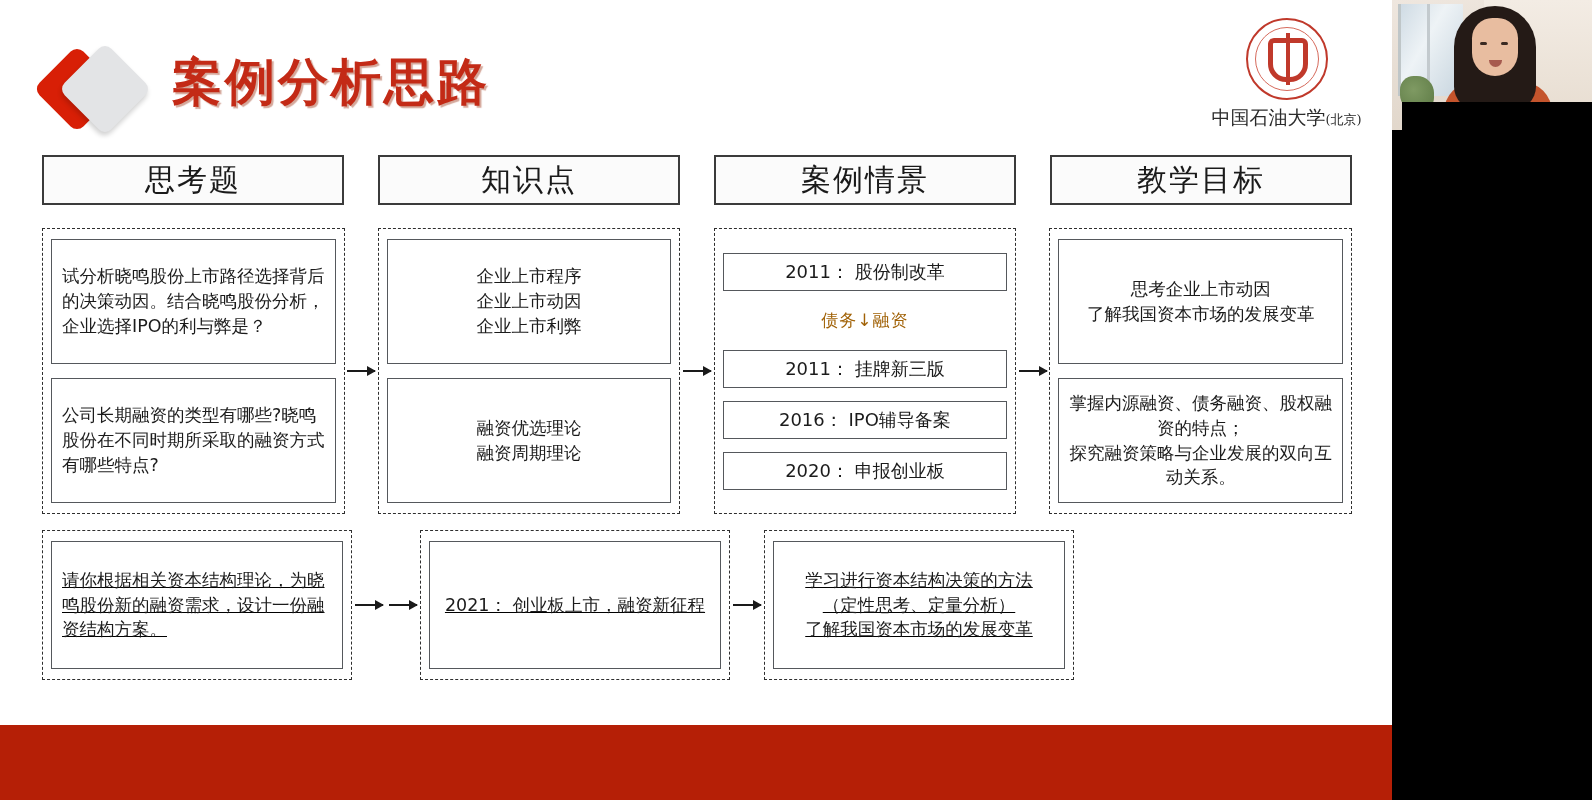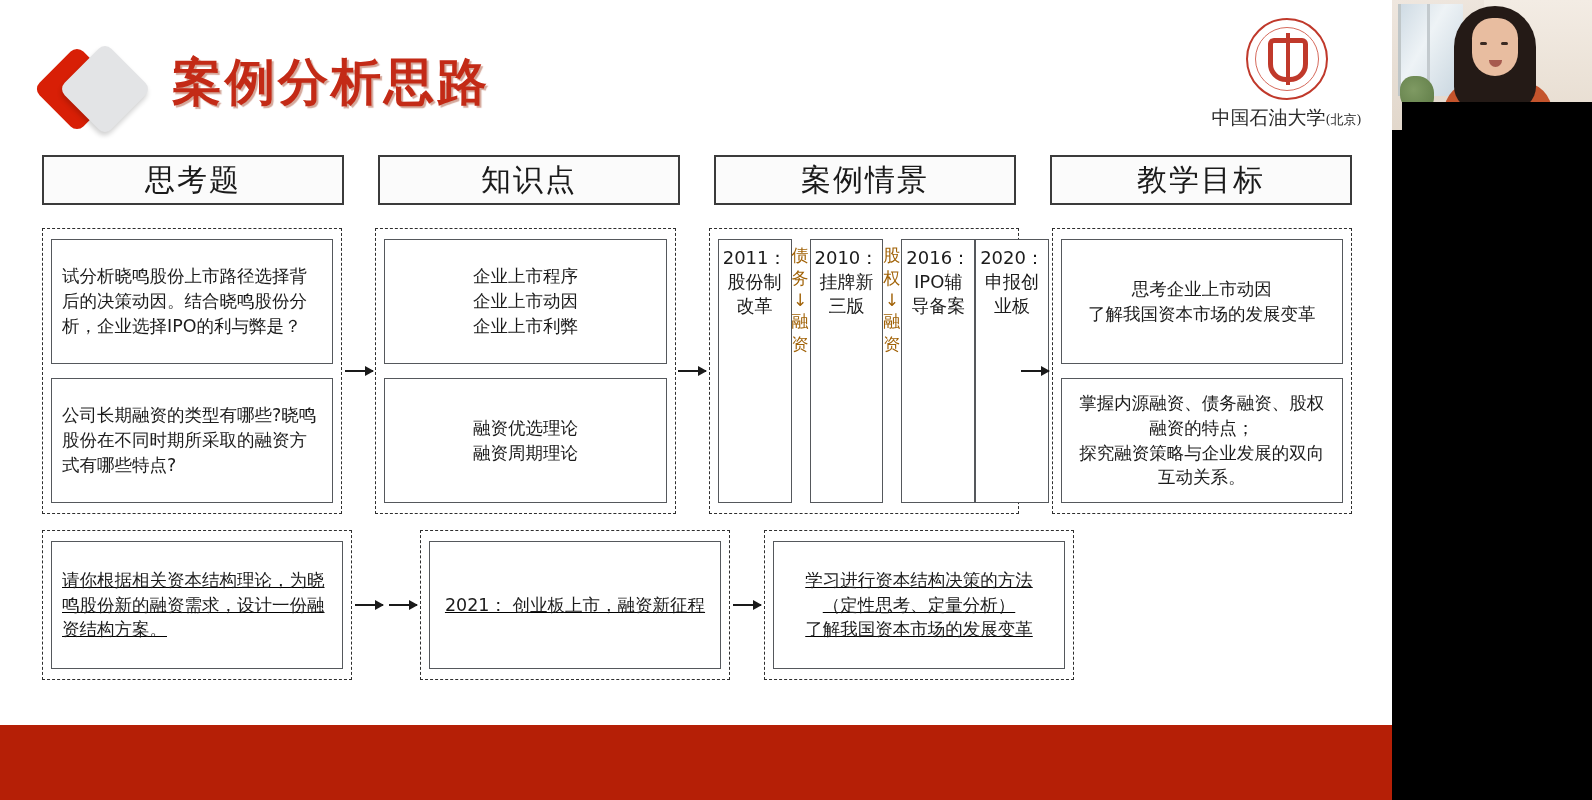--- a/index.html
+++ b/index.html
@@ -216,22 +216,23 @@
     text-align: center;
   }
   .inner-box.left {
     text-align: left;
   }
   .inner-box.grow { flex: 1; display: flex; flex-direction: column; justify-content: center; }
 
   
   .timeline {
     display: flex;
-    flex-direction: row;
-    gap: 0;
+    flex-direction: column;
+    gap: 13px;
+    justify-content: center;
     height: 100%;
   }
   .tl-event {
     border: 1.3px solid #55585c;
     padding: 6px 4px;
     text-align: center;
     font-size: 18px;
     color: #1b1b1b;
     background: #fff;
   }
@@ -407,22 +408,21 @@
 
         <div class="arrow-cell">
           <div class="arrow"></div>
         </div>
 
         <div class="col-wrap">
           <div class="col-box" style="gap:0">
             <div class="timeline">
               <div class="tl-event">2011： 股份制改革</div>
               <div class="tl-link">债务↓融资</div>
-              <div class="tl-event">2010： 挂牌新三版</div>
-              <div class="tl-link">股权↓融资</div>
+              <div class="tl-event">2011： 挂牌新三版</div>
               <div class="tl-event">2016： IPO辅导备案</div>
               <div class="tl-event">2020： 申报创业板</div>
             </div>
           </div>
         </div>
 
         <div class="arrow-cell">
           <div class="arrow"></div>
         </div>
 

